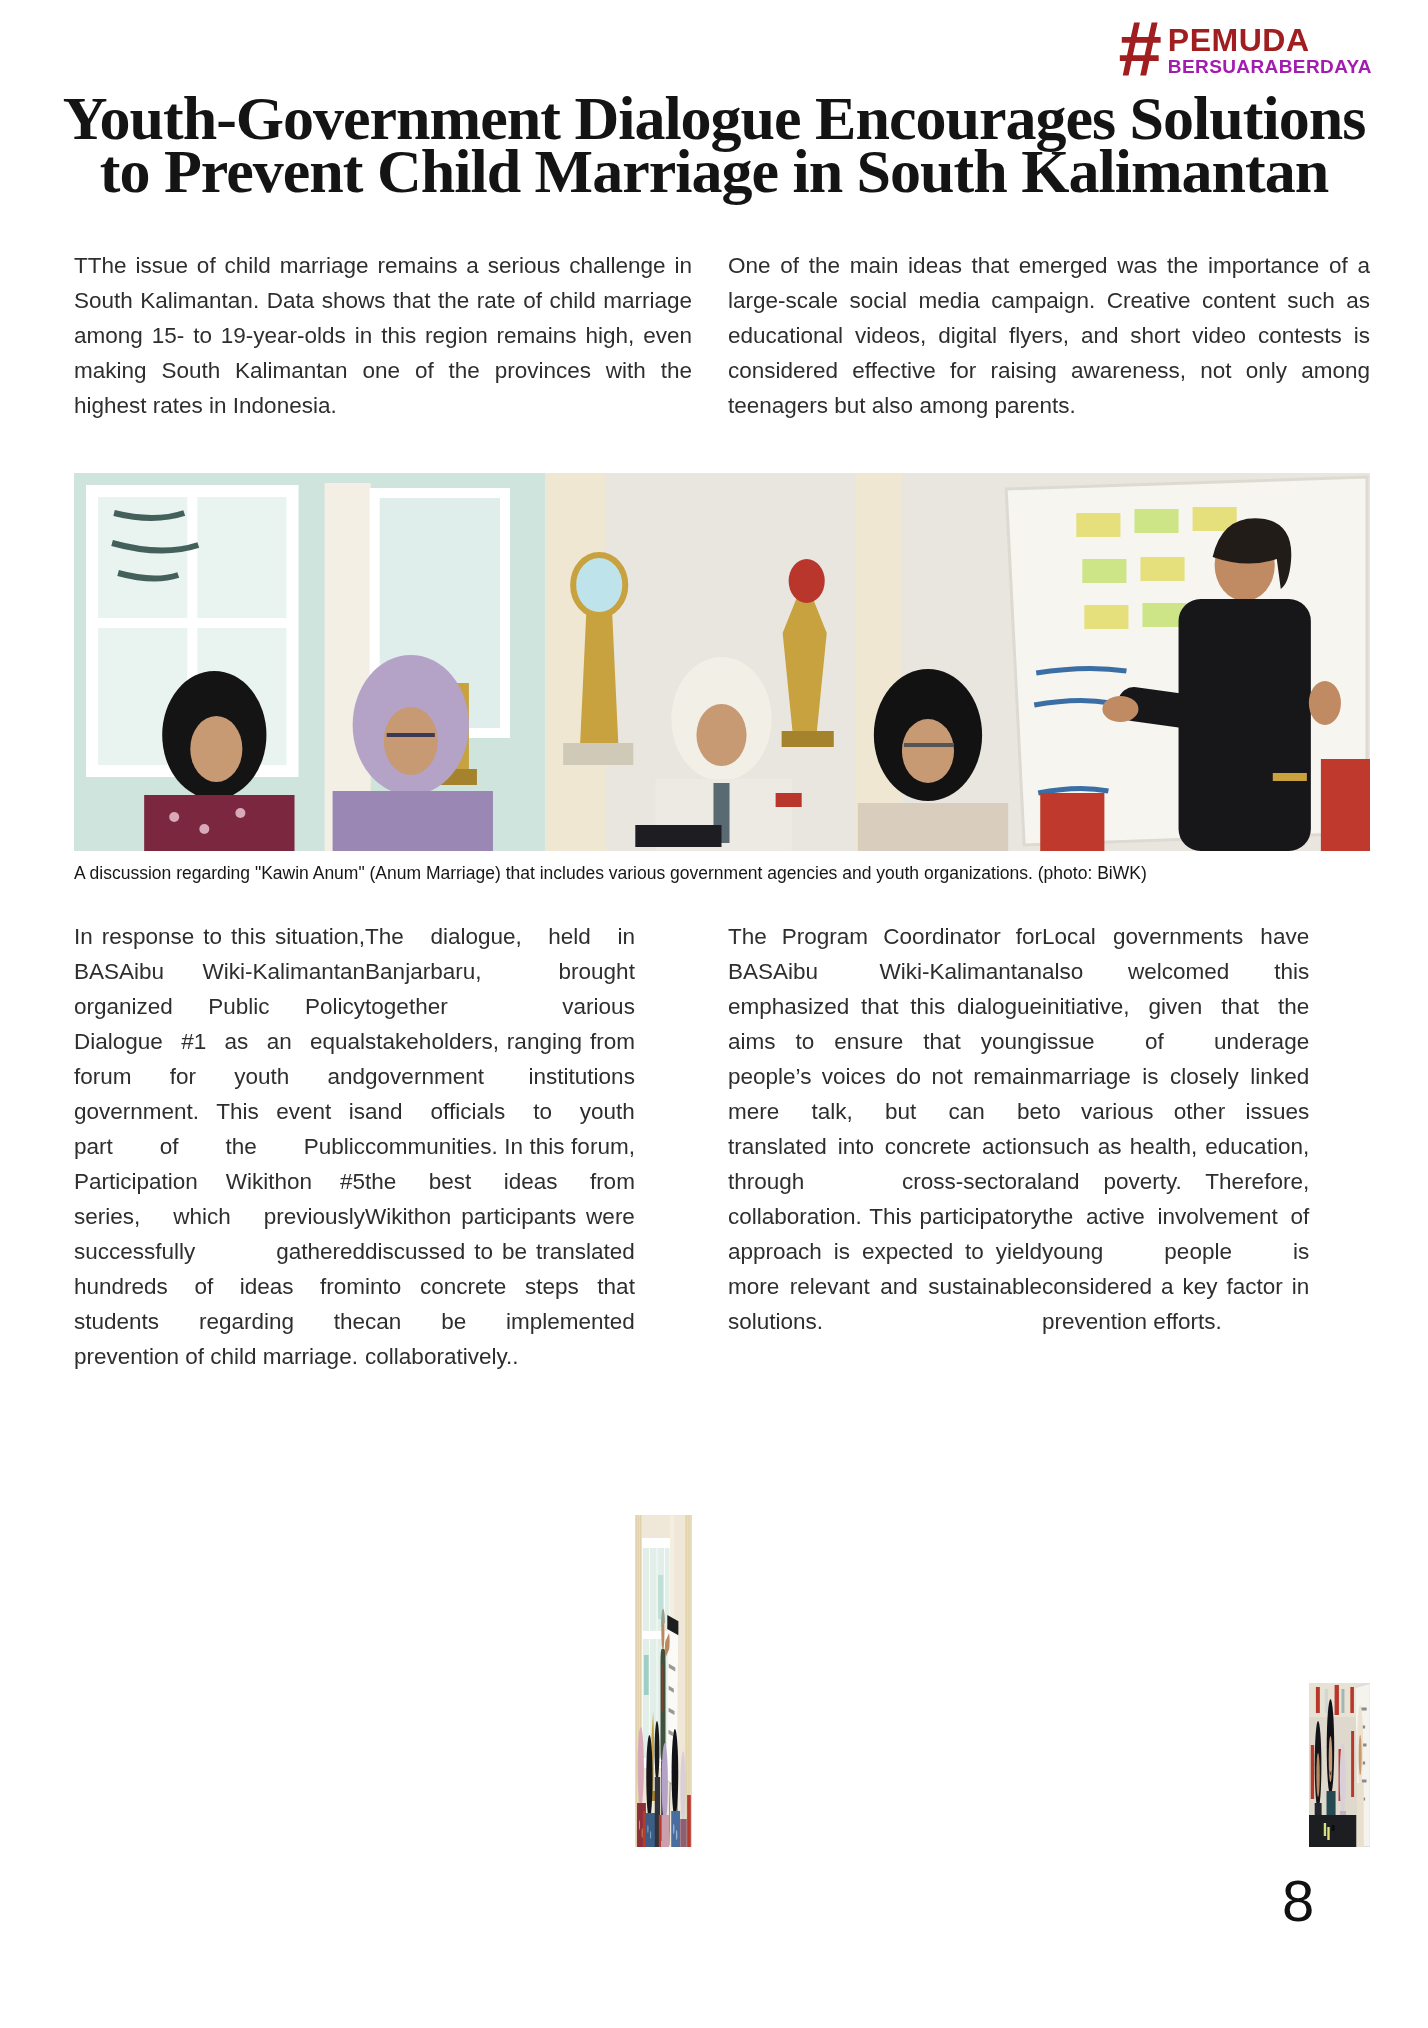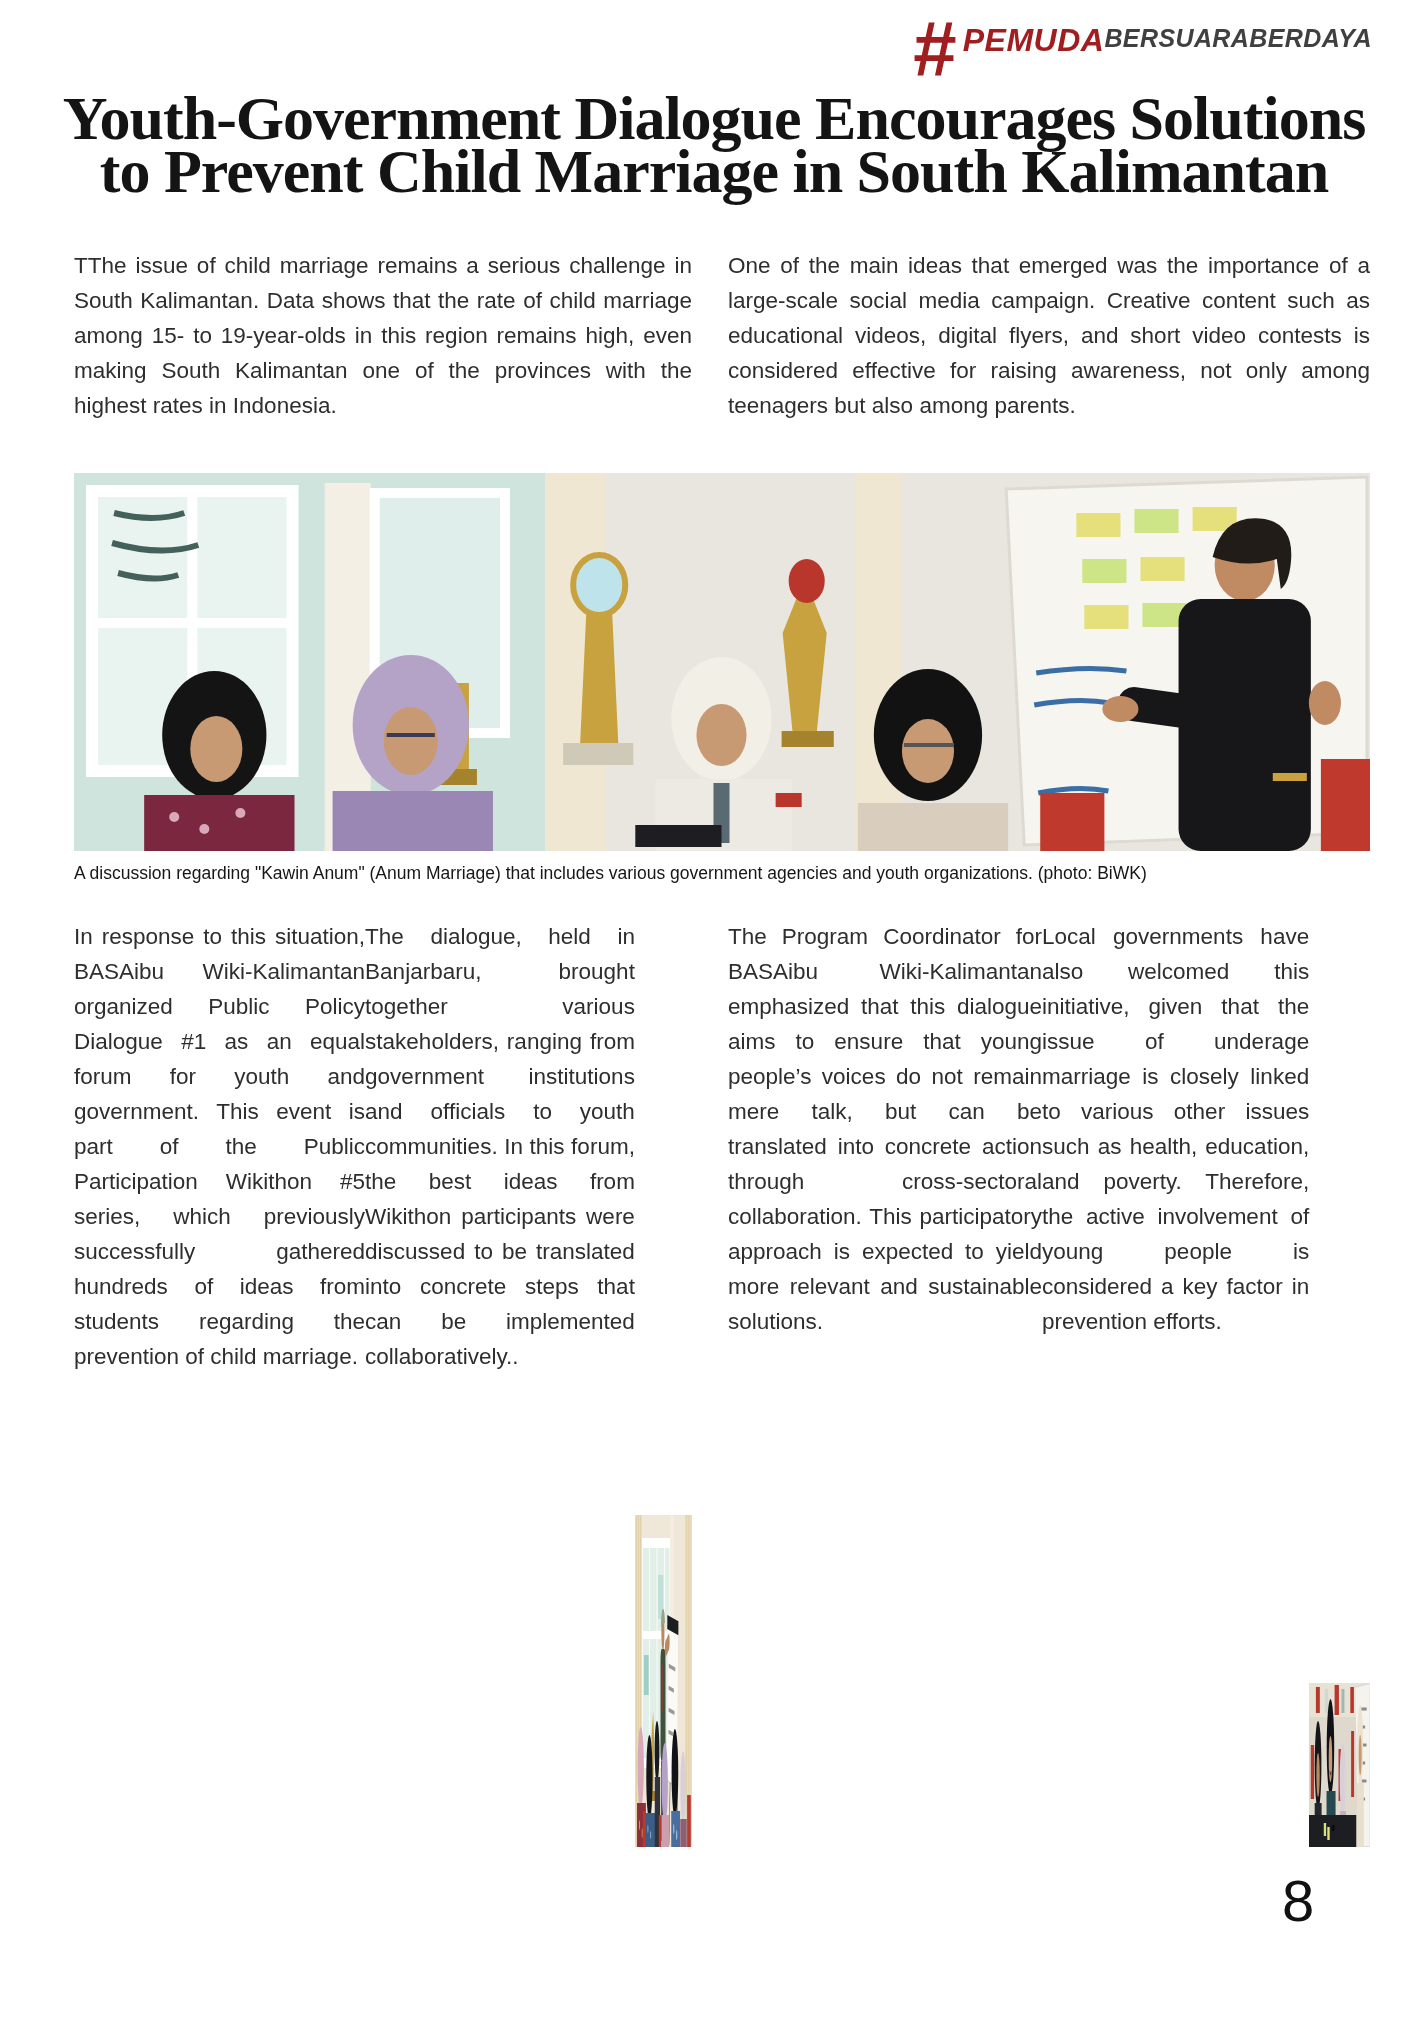--- a/index.html
+++ b/index.html
@@ -22,32 +22,32 @@
     align-items: flex-start;
   }
   .logo .hash {
     font-size: 78px;
     line-height: 0.82;
     font-weight: 900;
     color: #a01d20;
     margin-right: 8px;
     letter-spacing: -2px;
   }
-  .logo .stack { display:flex; flex-direction:row; padding-top: 6px; font-style: italic; }
+  .logo .stack { display:flex; flex-direction:column; padding-top: 6px; }
   .logo .title {
     font-size: 32px;
     font-weight: 800;
     color: #a01d20;
     letter-spacing: 0.5px;
     line-height: 1.0;
   }
   .logo .subtitle {
-    font-size: 25px;
+    font-size: 19px;
     font-weight: 600;
-    color: #404040;
+    color: #a21caf;
     letter-spacing: 0.4px;
     line-height: 1.15;
   }
   
   .headline {
     padding-top: 92px;
     text-align: center;
     font-family: "Liberation Serif", serif;
     font-weight: 700;
     color: #141414;

